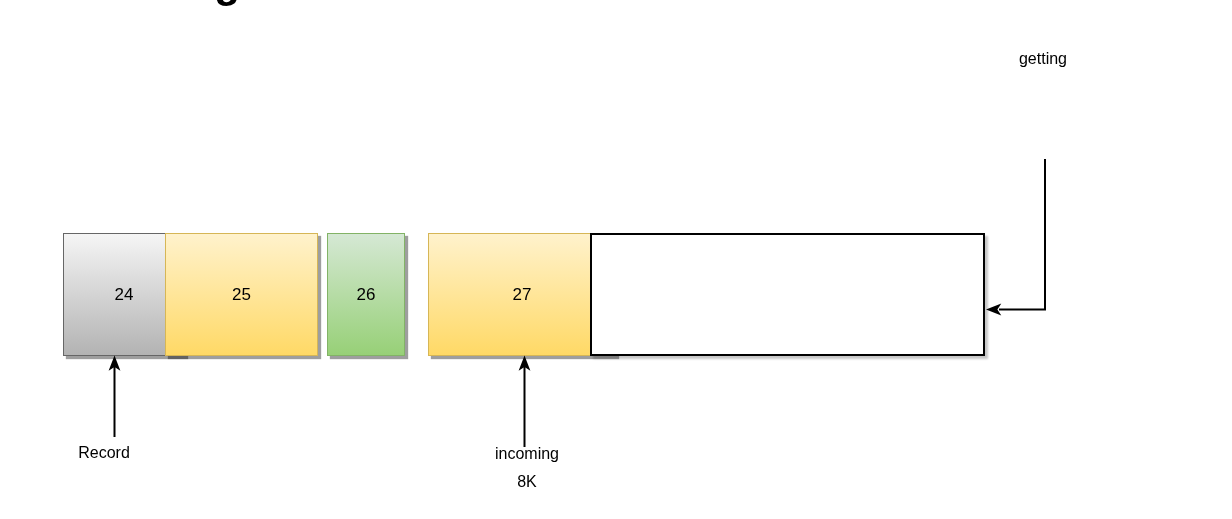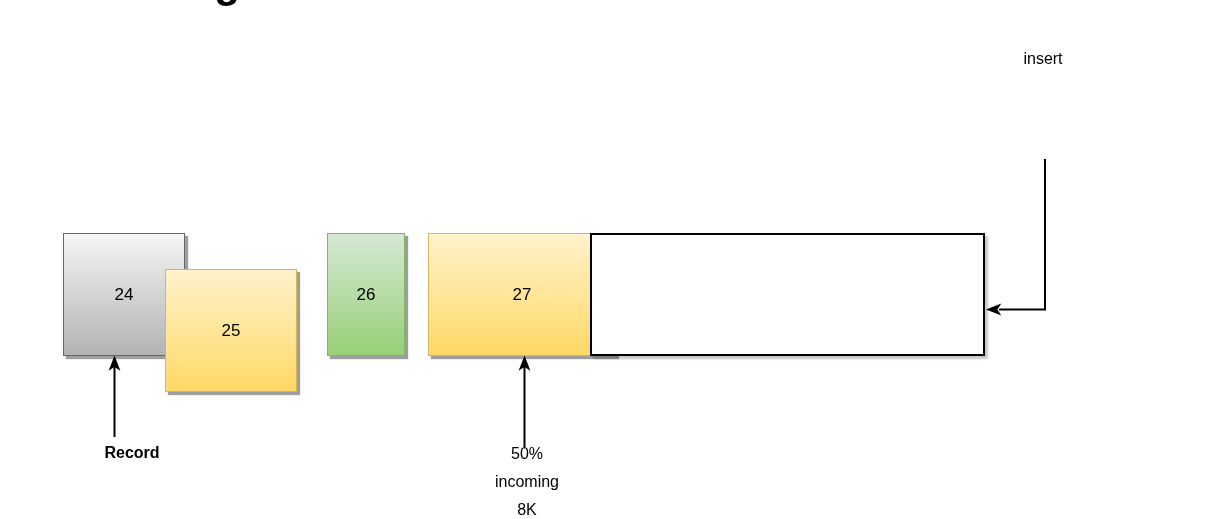--- a/index.html
+++ b/index.html
@@ -22,39 +22,39 @@
     font-size:17px; box-shadow:3px 3px 1px rgba(0,0,0,0.38);
   }
   .empty-page {
     position:absolute; box-sizing:border-box; background:#ffffff;
     border:2px solid #010101; box-shadow:3px 3px 2px rgba(0,0,0,0.22);
   }
   
   .label {
     position:absolute; text-align:center; font-size:16px; line-height:27px; color:#000000;
   }
-  .label-record   { left:72px;  top:439px; width:120px;font-weight:bold; }
+  .label-record   { left:44px;  top:439px; width:120px; }
   .label-threshold{ left:467px; top:440px; width:120px; line-height:28px; }
   .label-page12   { left:953px; top:45px;  width:180px; }
   .arrows { position:absolute; left:0; top:0; pointer-events:none; }
 </style>
 </head>
 <body>
 
 <div class="canvas">
 
   <div class="clip-title">
     <span>g</span>
   </div>
 
   <div id="bar-segments">
       <div class="seg" style="left: 63px; width: 122px; top: 233px; height: 123px; background: linear-gradient(rgb(245, 245, 245), rgb(179, 179, 179)); border: 1.5px solid rgb(102, 102, 102);">
         <span>24</span>
       </div>
-      <div class="seg" style="left: 165px; width: 132px; top: 233px; height: 123px; background: linear-gradient(rgb(255, 242, 204), rgb(255, 217, 102)); border: 1.5px solid rgb(214, 182, 86); margin-top: 36px;">
+      <div class="seg" style="left: 165px; width: 153px; top: 233px; height: 123px; background: linear-gradient(rgb(255, 242, 204), rgb(255, 217, 102)); border: 1.5px solid rgb(214, 182, 86);">
         <span>25</span>
       </div>
       <div class="seg" style="left: 327px; width: 78px; top: 233px; height: 123px; background: linear-gradient(rgb(213, 232, 212), rgb(151, 208, 119)); border: 1.5px solid rgb(130, 179, 102);">
         <span>26</span>
       </div>
       <div class="seg" style="left: 428px; width: 188px; top: 233px; height: 123px; background: linear-gradient(rgb(255, 242, 204), rgb(255, 217, 102)); border: 1.5px solid rgb(214, 182, 86);">
         <span>27</span>
       </div>
     </div>
 
@@ -73,22 +73,21 @@
       <path d="M1045 159 L1045 309.5 L999 309.5" stroke="#000000" stroke-width="2" fill="none"></path>
       <polygon points="986,309.5 1001.3,303.6 997.4,309.5 1001.3,315.4" fill="#000000"></polygon>
     </g>
   </svg>
 
   <div class="label label-record">
     <span>Record</span>
   </div>
 
   <div class="label label-threshold">
-    <div>50%</div>
     <div>incoming</div>
     <div>8K</div>
   </div>
 
   <div class="label label-page12">
-    <div>insert</div>
+    <div>getting</div>
   </div>
 
 </div>
 
 </body></html>

